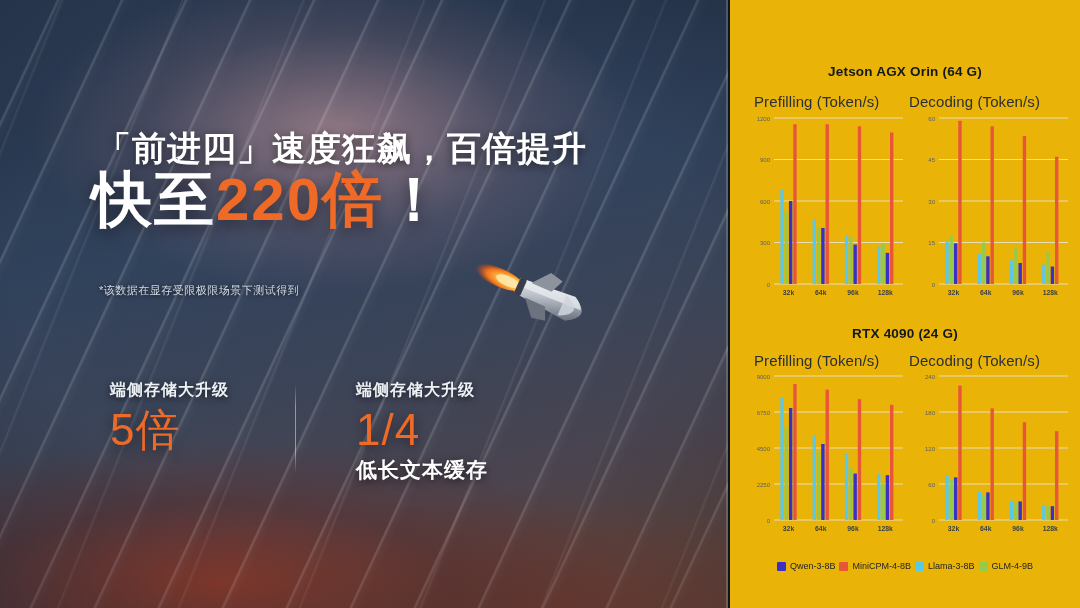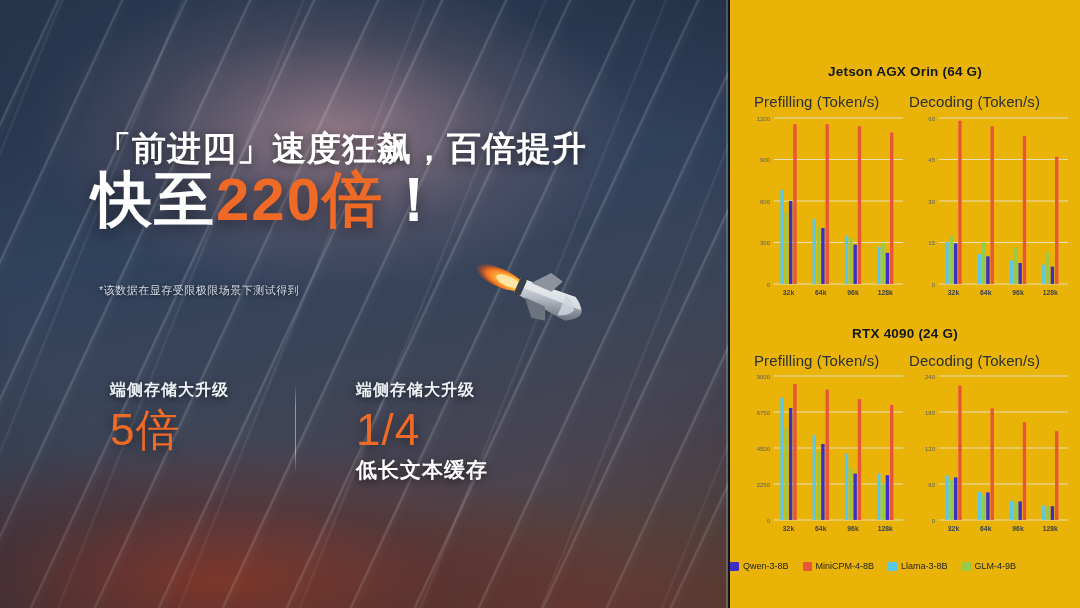--- a/index.html
+++ b/index.html
@@ -104,21 +104,21 @@
   }
   .sub-title{
     text-align:left;font-size:15px;color:#2a2f36;letter-spacing:.1px;
   }
   .subrow{display:flex;}
   .subrow > div{flex:1;}
   .chartrow{display:flex;}
   .chartbox{flex:1;position:relative;}
   svg{display:block;}
   .legend{
-    display:flex;justify-content:flex-start;align-items:center;gap:14px;
+    display:flex;justify-content:center;align-items:center;gap:4px;
     font-size:9px;color:#1b2027;
   }
   .legend .item{display:flex;align-items:center;gap:4px;white-space:nowrap;}
   .legend .sw{width:9px;height:9px;border-radius:1px;display:inline-block;}
 </style>
 </head>
 <body>
 
 <div id="root">
 

